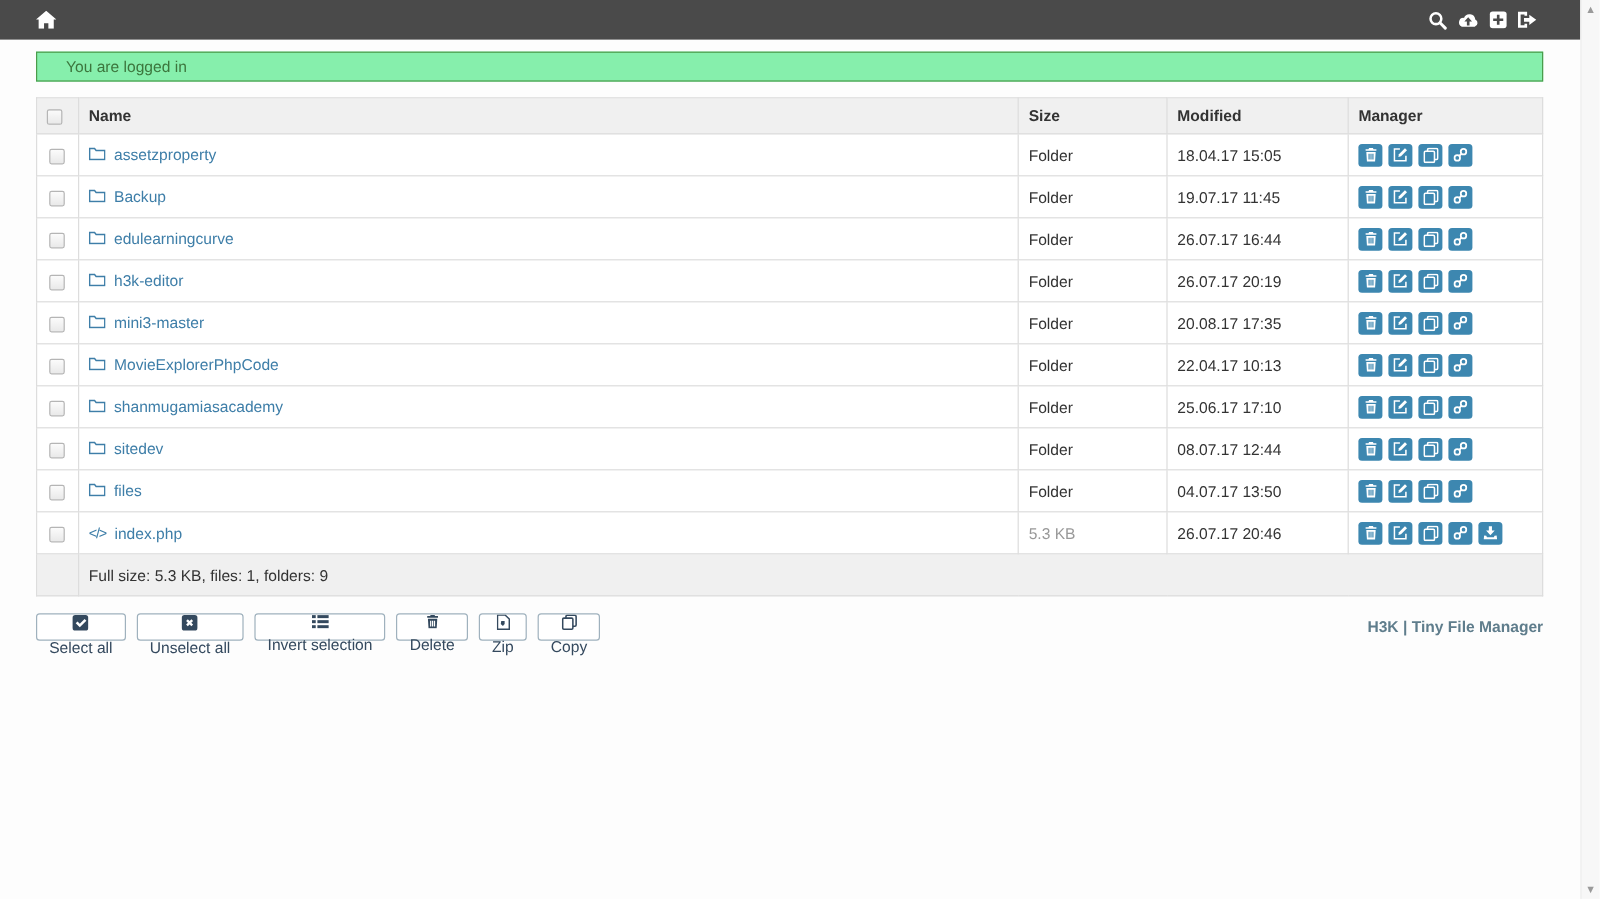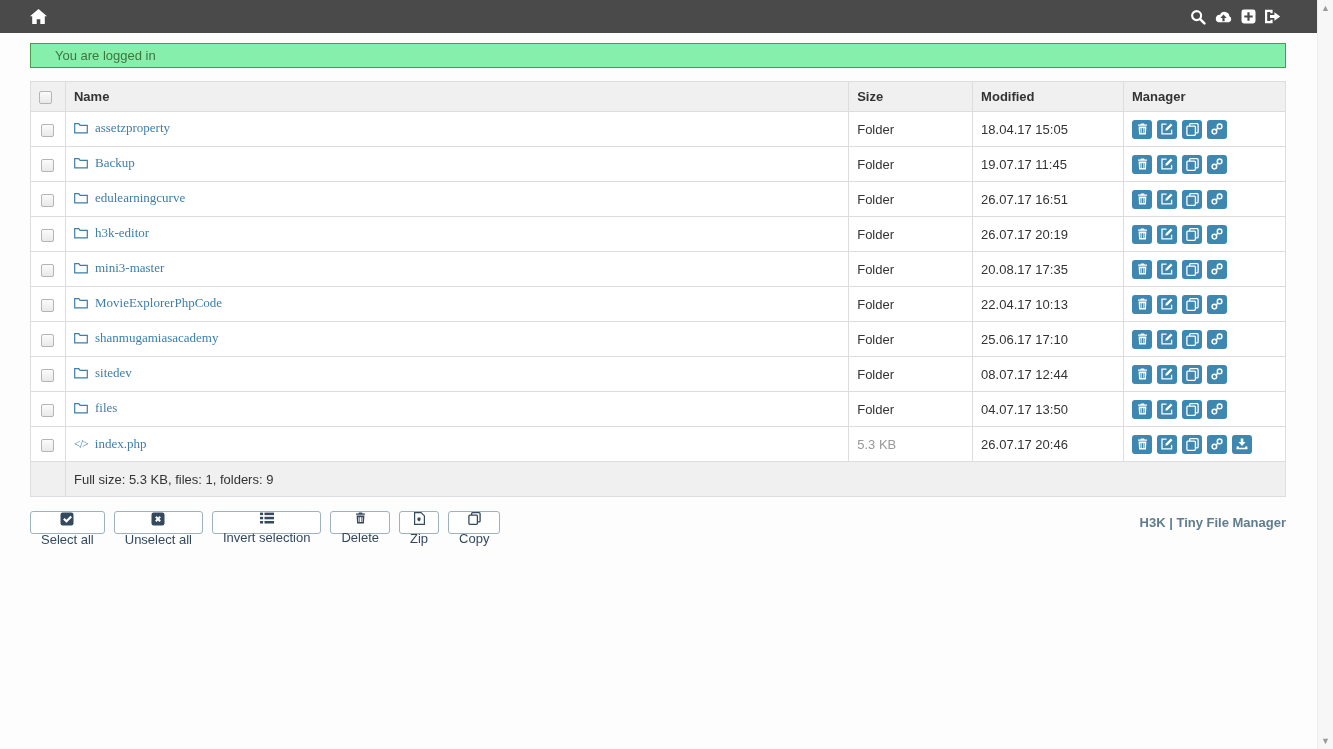--- a/index.html
+++ b/index.html
@@ -33,21 +33,21 @@
     position:absolute; top:81px; left:30px; width:1256px;
     border-collapse:collapse; background:#fff;
   }
   table.files th, table.files td { border:1px solid var(--row-border,#ddd);margin-top:48px; }
   table.files th {
     background:var(--header-bg,#f0f0f0); font-weight:bold; text-align:left;
     padding:7px 8px; height:29px;
   }
   table.files td { height:35px; padding:0 8px; }
   th.col-check, td.col-check { width:35px; text-align:center; padding:0; }
-  td.col-name { padding-left:10px;font-family:Liberation Serif, serif; }
+  td.col-name { padding-left:10px; }
   .item-link {
     color:var(--link-blue,#3e7ea8); text-decoration:none; cursor:pointer;
     display:inline-flex; align-items:center; gap:7px;
   }
   .code-glyph { font-size:12px; letter-spacing:-1px; }
   .muted { color:var(--muted-text,#999); }
   .actions-wrap { display:flex; align-items:center; gap:5px; }
   .action-btn {
     width:20px; height:19px; border-radius:3px; cursor:pointer;
     background:var(--action-blue,#3d87b0); --icon-bg:var(--action-blue,#3d87b0);
@@ -268,21 +268,21 @@
       <a class="item-link">
         <span class="glyph item-icon">
               <svg width="14" height="12" viewBox="0 0 14 12">
                 <path fill="none" stroke="currentColor" stroke-width="1.2" d="M.7 10.9V1.7h4.1l1.3 1.7h7.2v7.5z"></path>
               </svg>
             </span>
         <span class="item-label">edulearningcurve</span>
       </a>
     </td>
     <td class="col-size">Folder</td>
-    <td class="col-mod">26.07.17 16:51</td>
+    <td class="col-mod">26.07.17 16:44</td>
     <td class="col-actions">
           <div class="actions-wrap">
             <a class="action-btn">
               <span class="glyph">
                 <svg width="11" height="12" viewBox="0 0 11 12">
                   <path fill="currentColor" d="M3.9.4h3.2l.5 1H10v1.3H1V1.4h2.4zM1.6 3.6h7.8l-.5 8H2.1z"></path>
                   <path stroke="var(--icon-bg,#fff)" stroke-width="1" d="M3.9 5.2v4.8M5.5 5.2v4.8M7.1 5.2v4.8"></path>
                 </svg>
               </span>
             </a>

